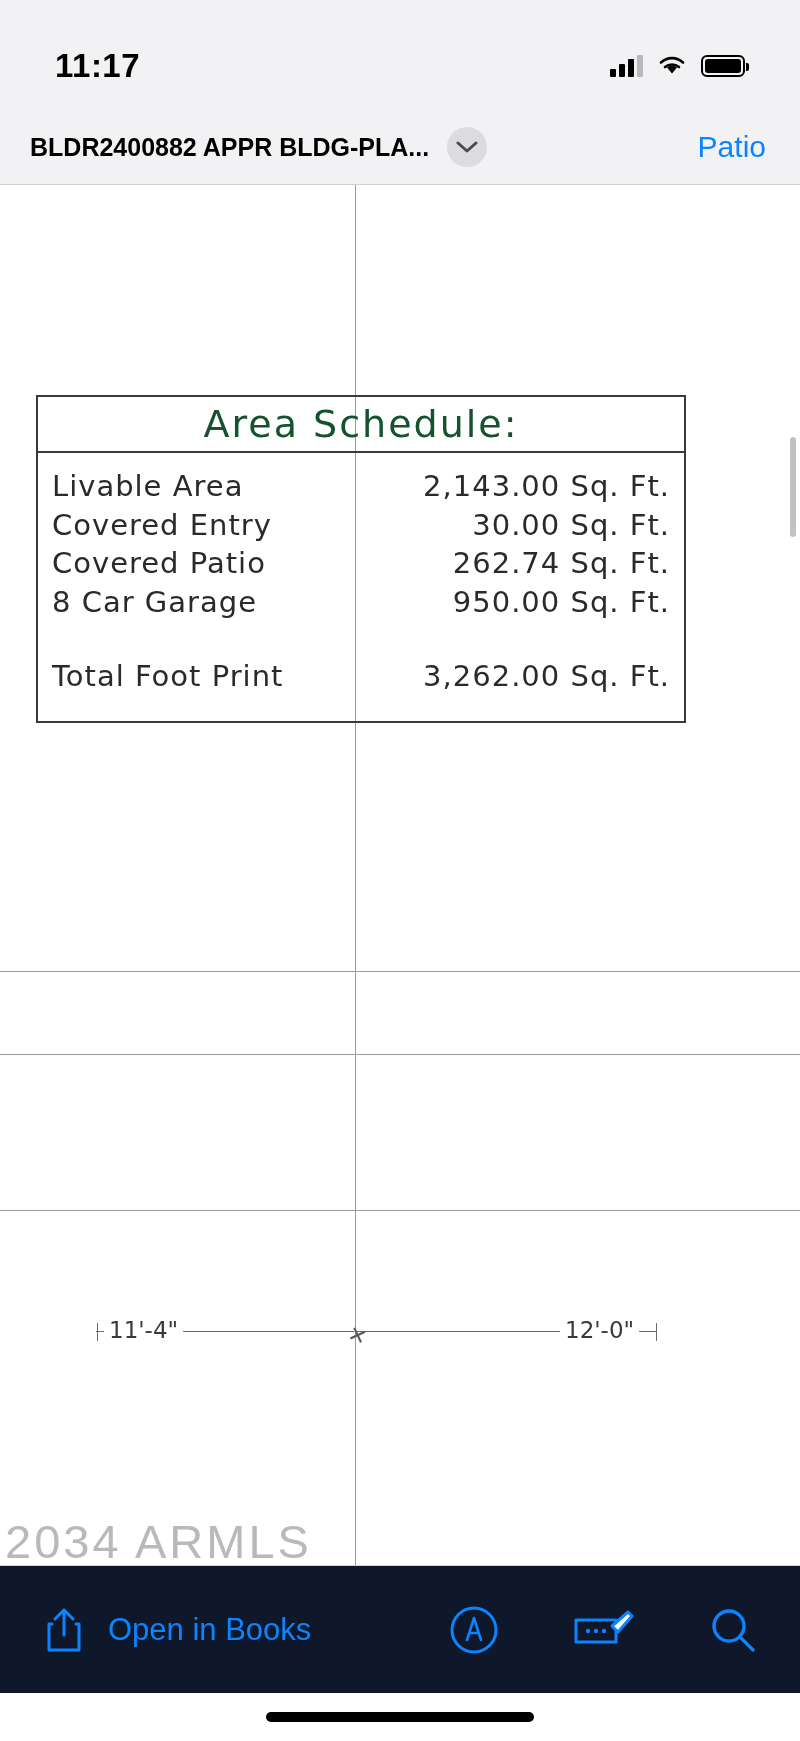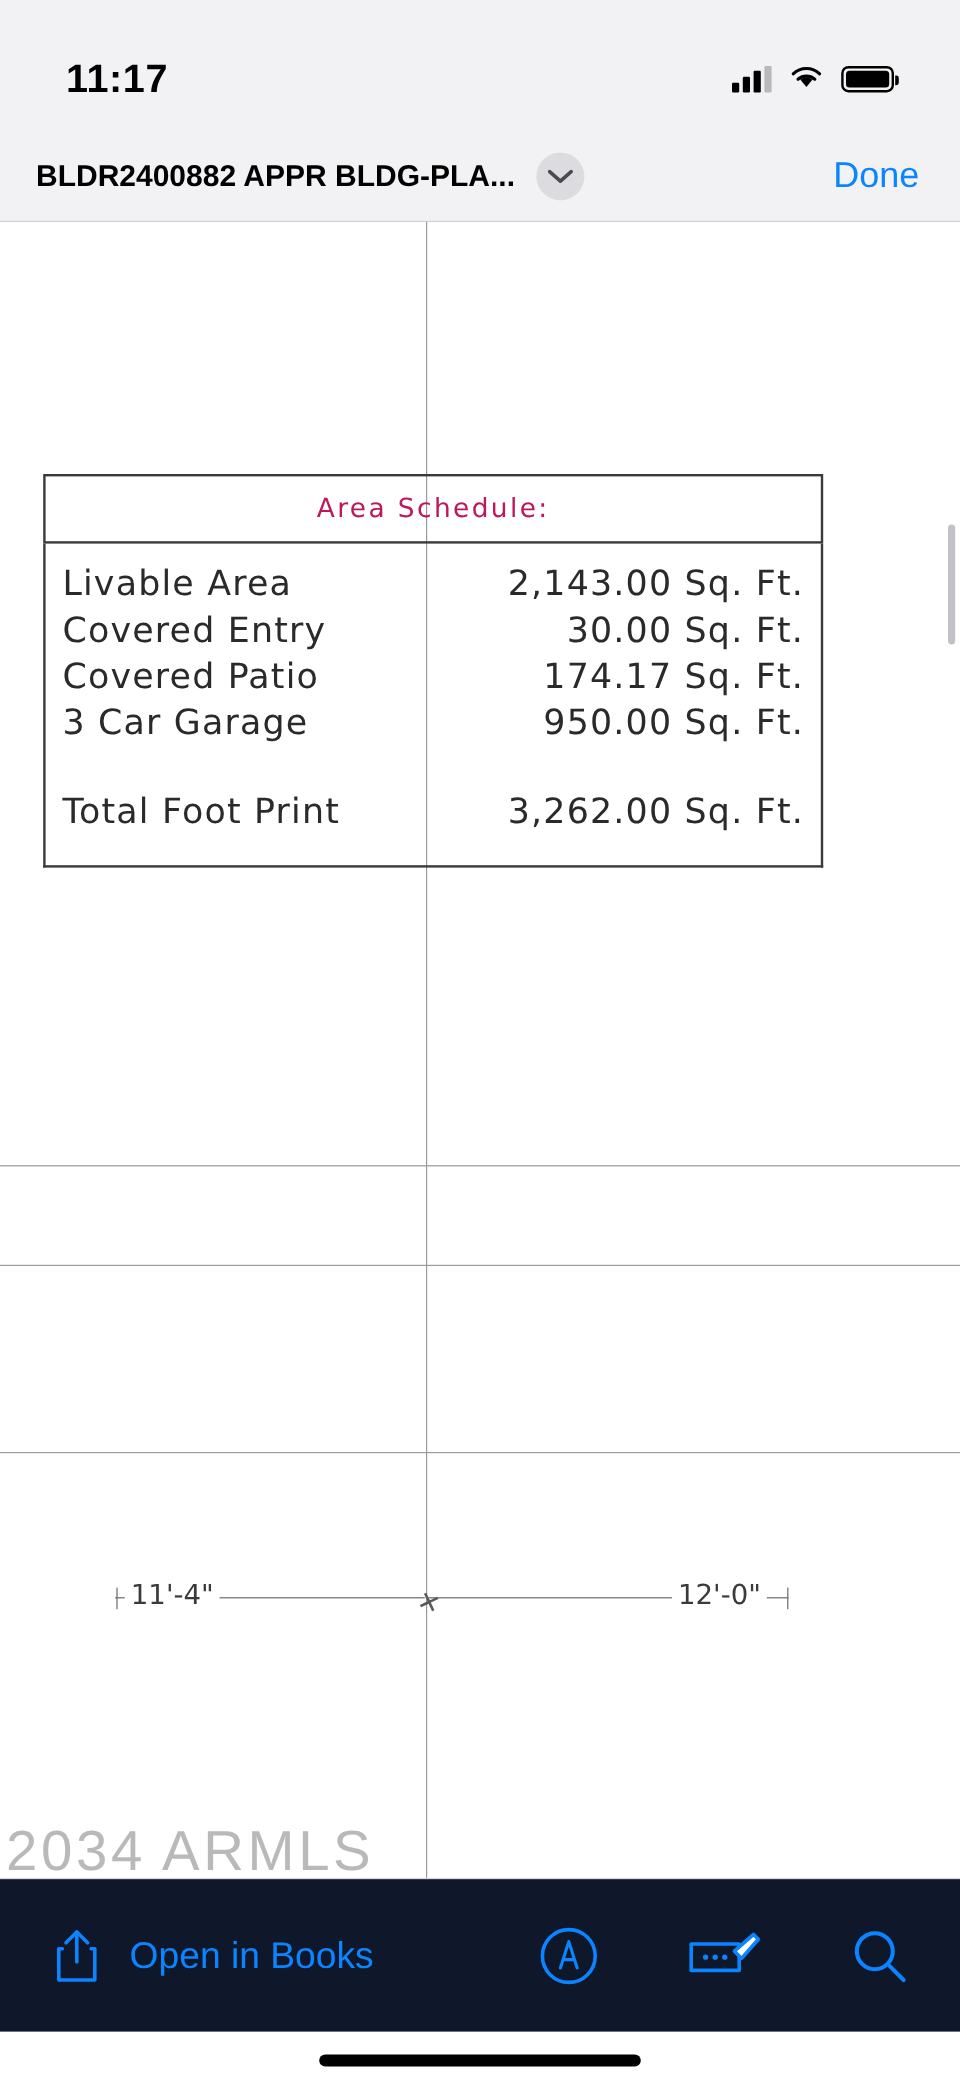--- a/index.html
+++ b/index.html
@@ -121,23 +121,23 @@
     width: 650px;
     font-family: "DejaVu Sans", sans-serif;
     color: #1a1a1a;
   }
   .area-title-box {
     border: 2px solid #3a3a3a;
     height: 58px;
     display: flex; align-items: center; justify-content: center;
   }
   .area-title {
-    font-size: 22px;
+    font-size: 38px;
     letter-spacing: 2px;
-    color: #be185d;
+    color: #14532d;
   }
   .area-body {
     border: 2px solid #3a3a3a;
     border-top: none;
     padding: 14px 14px 0 14px;
     min-height: 270px;
   }
   .area-row {
     display: flex;
     justify-content: space-between;
@@ -284,21 +284,21 @@
     </div>
   </div>
 
   <div class="nav-bar">
     <div class="nav-title">BLDR2400882 APPR BLDG-PLA...</div>
     <div class="chevron-btn">
       <svg width="22" height="14" viewBox="0 0 22 14">
         <path d="M2 3 L11 11 L20 3" stroke="#4a4a4f" stroke-width="3" fill="none" stroke-linecap="round" stroke-linejoin="round"></path>
       </svg>
     </div>
-    <div class="nav-done">Done</div>
+    <div class="nav-done">Patio</div>
   </div>
 
   <div class="doc-area">
 
     <div class="v-line"></div>
     <div class="h-line l1"></div>
     <div class="h-line l2"></div>
     <div class="h-line l3"></div>
 
     <div class="area-table">
@@ -310,24 +310,24 @@
         <div class="area-row">
           <span class="label">Livable Area</span>
           <span class="value">2,143.00 Sq. Ft.</span>
         </div>
         <div class="area-row">
           <span class="label">Covered Entry</span>
           <span class="value">30.00 Sq. Ft.</span>
         </div>
         <div class="area-row">
           <span class="label">Covered Patio</span>
-          <span class="value">174.17 Sq. Ft.</span>
-        </div>
-        <div class="area-row">
-          <span class="label">3 Car Garage</span>
+          <span class="value">262.74 Sq. Ft.</span>
+        </div>
+        <div class="area-row">
+          <span class="label">8 Car Garage</span>
           <span class="value">950.00 Sq. Ft.</span>
         </div>
 
         <div class="area-spacer"></div>
 
         <div class="area-row">
           <span class="label">Total Foot Print</span>
           <span class="value">3,262.00 Sq. Ft.</span>
         </div>
       </div>

